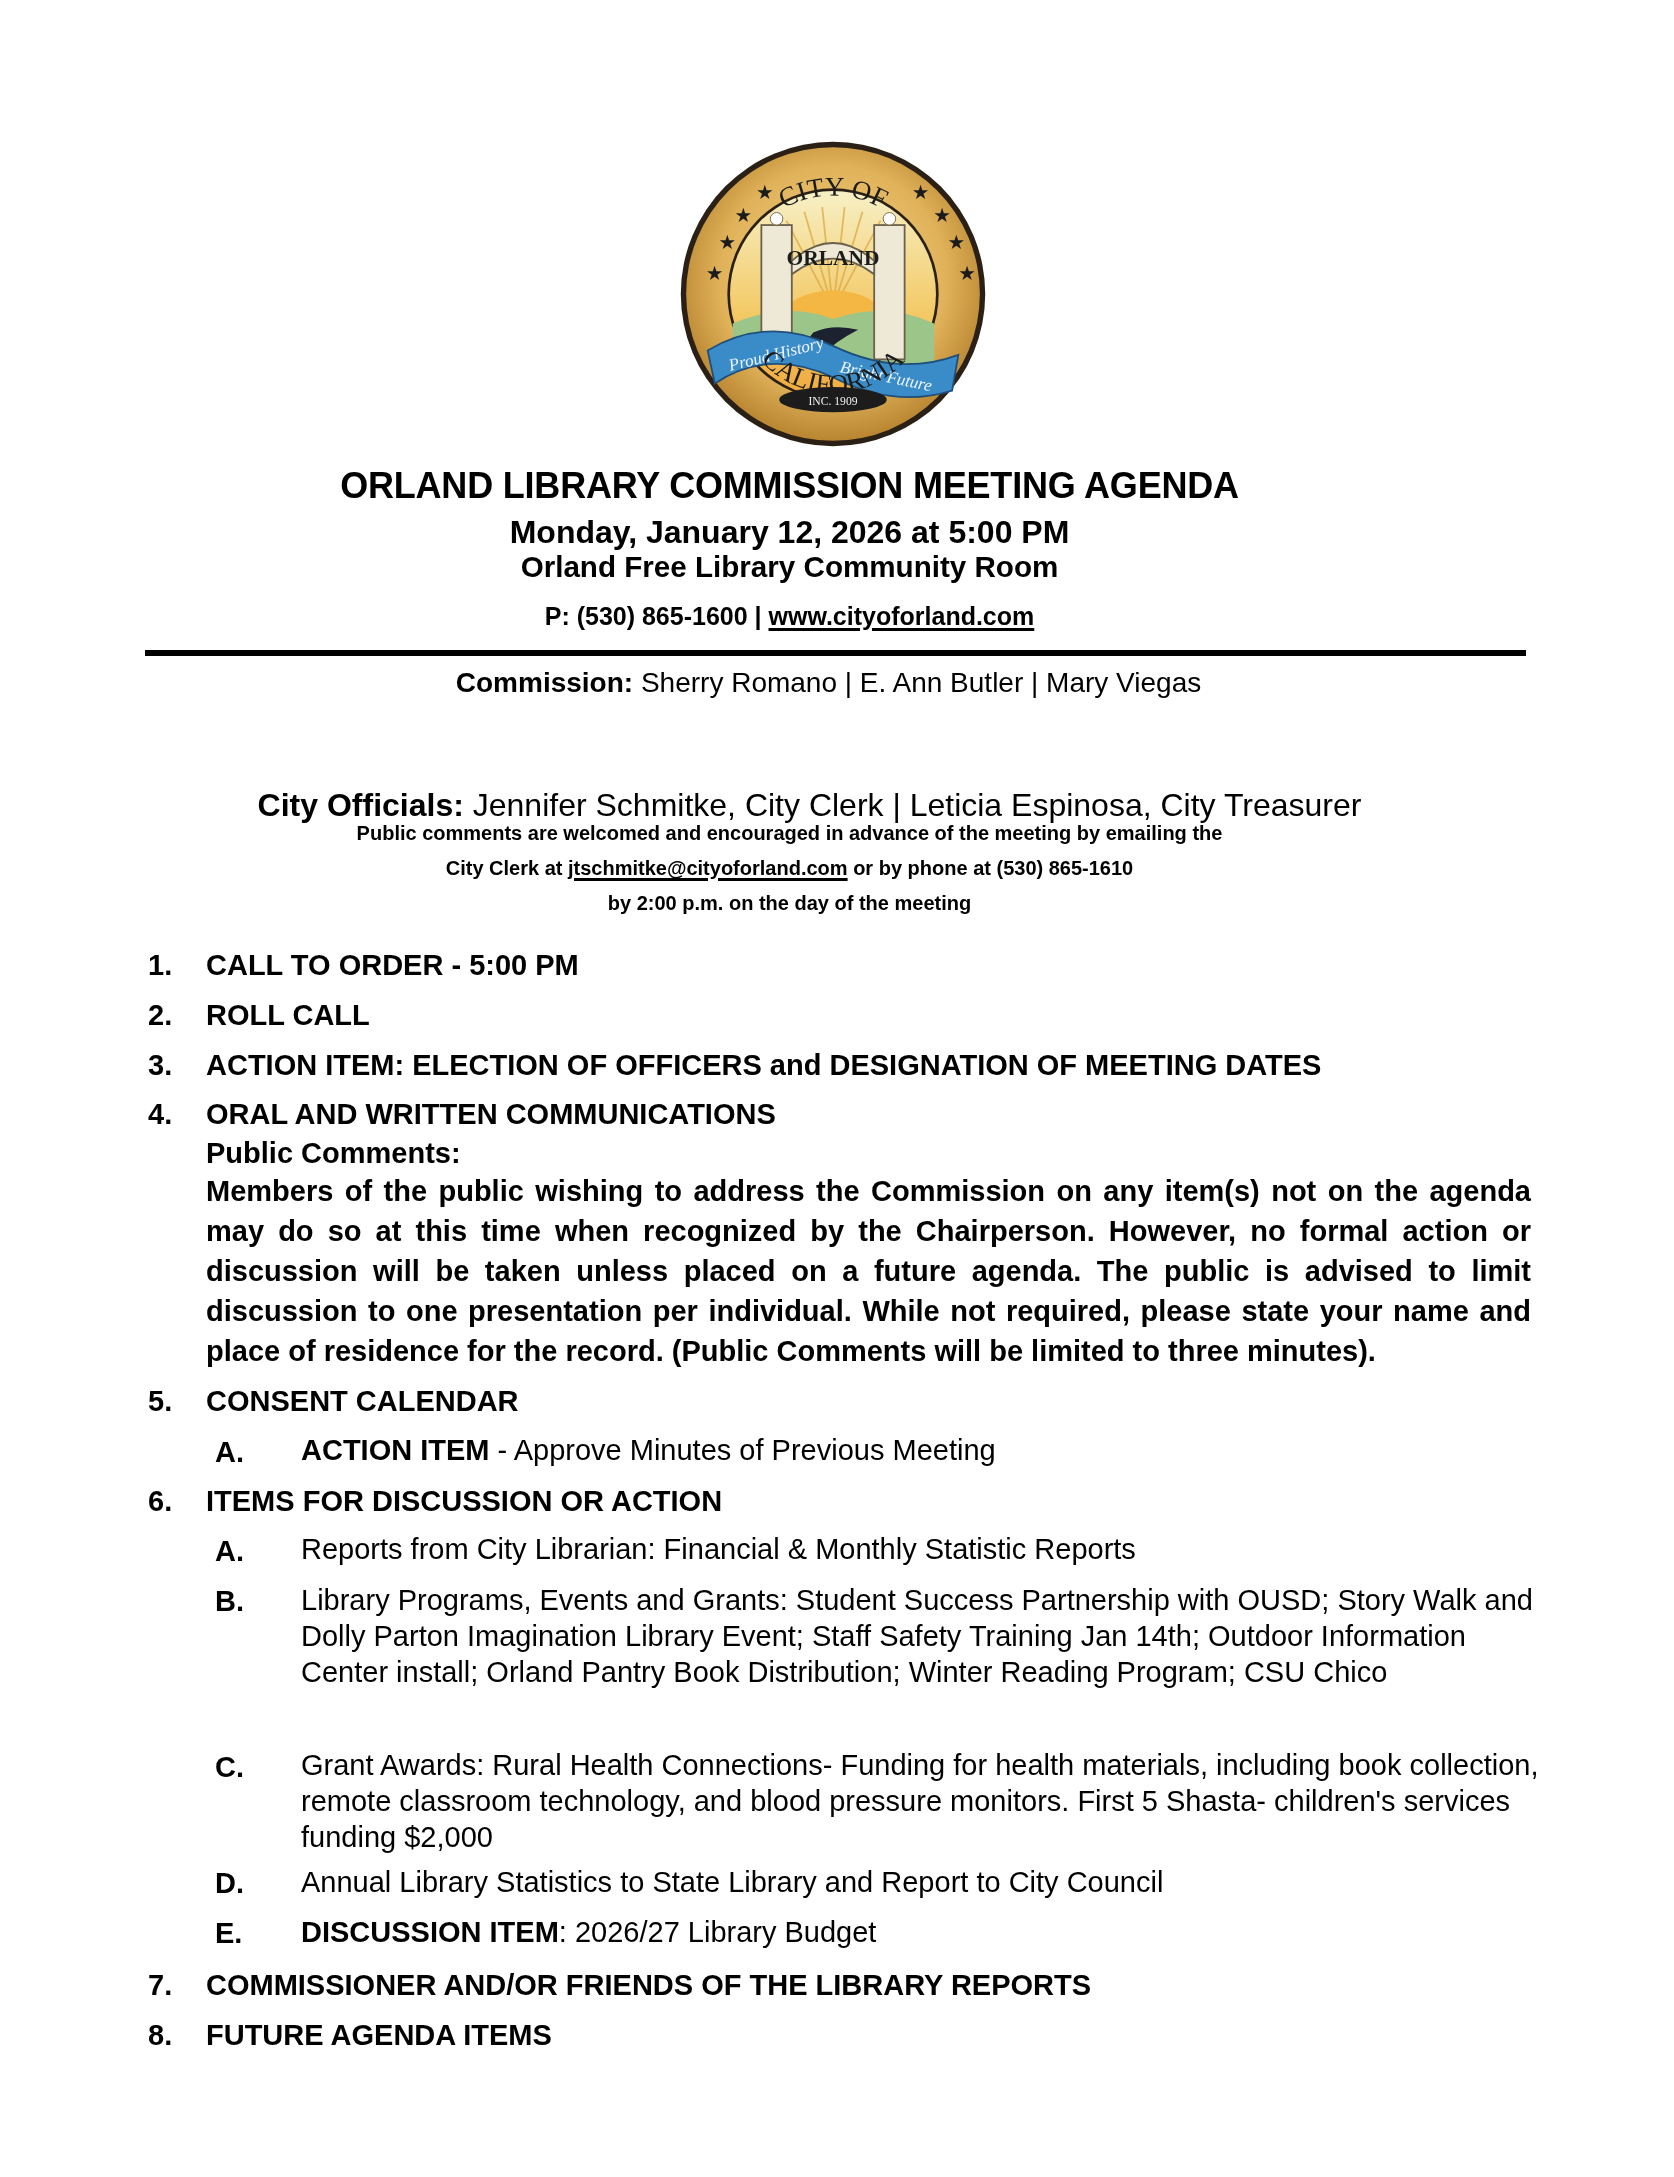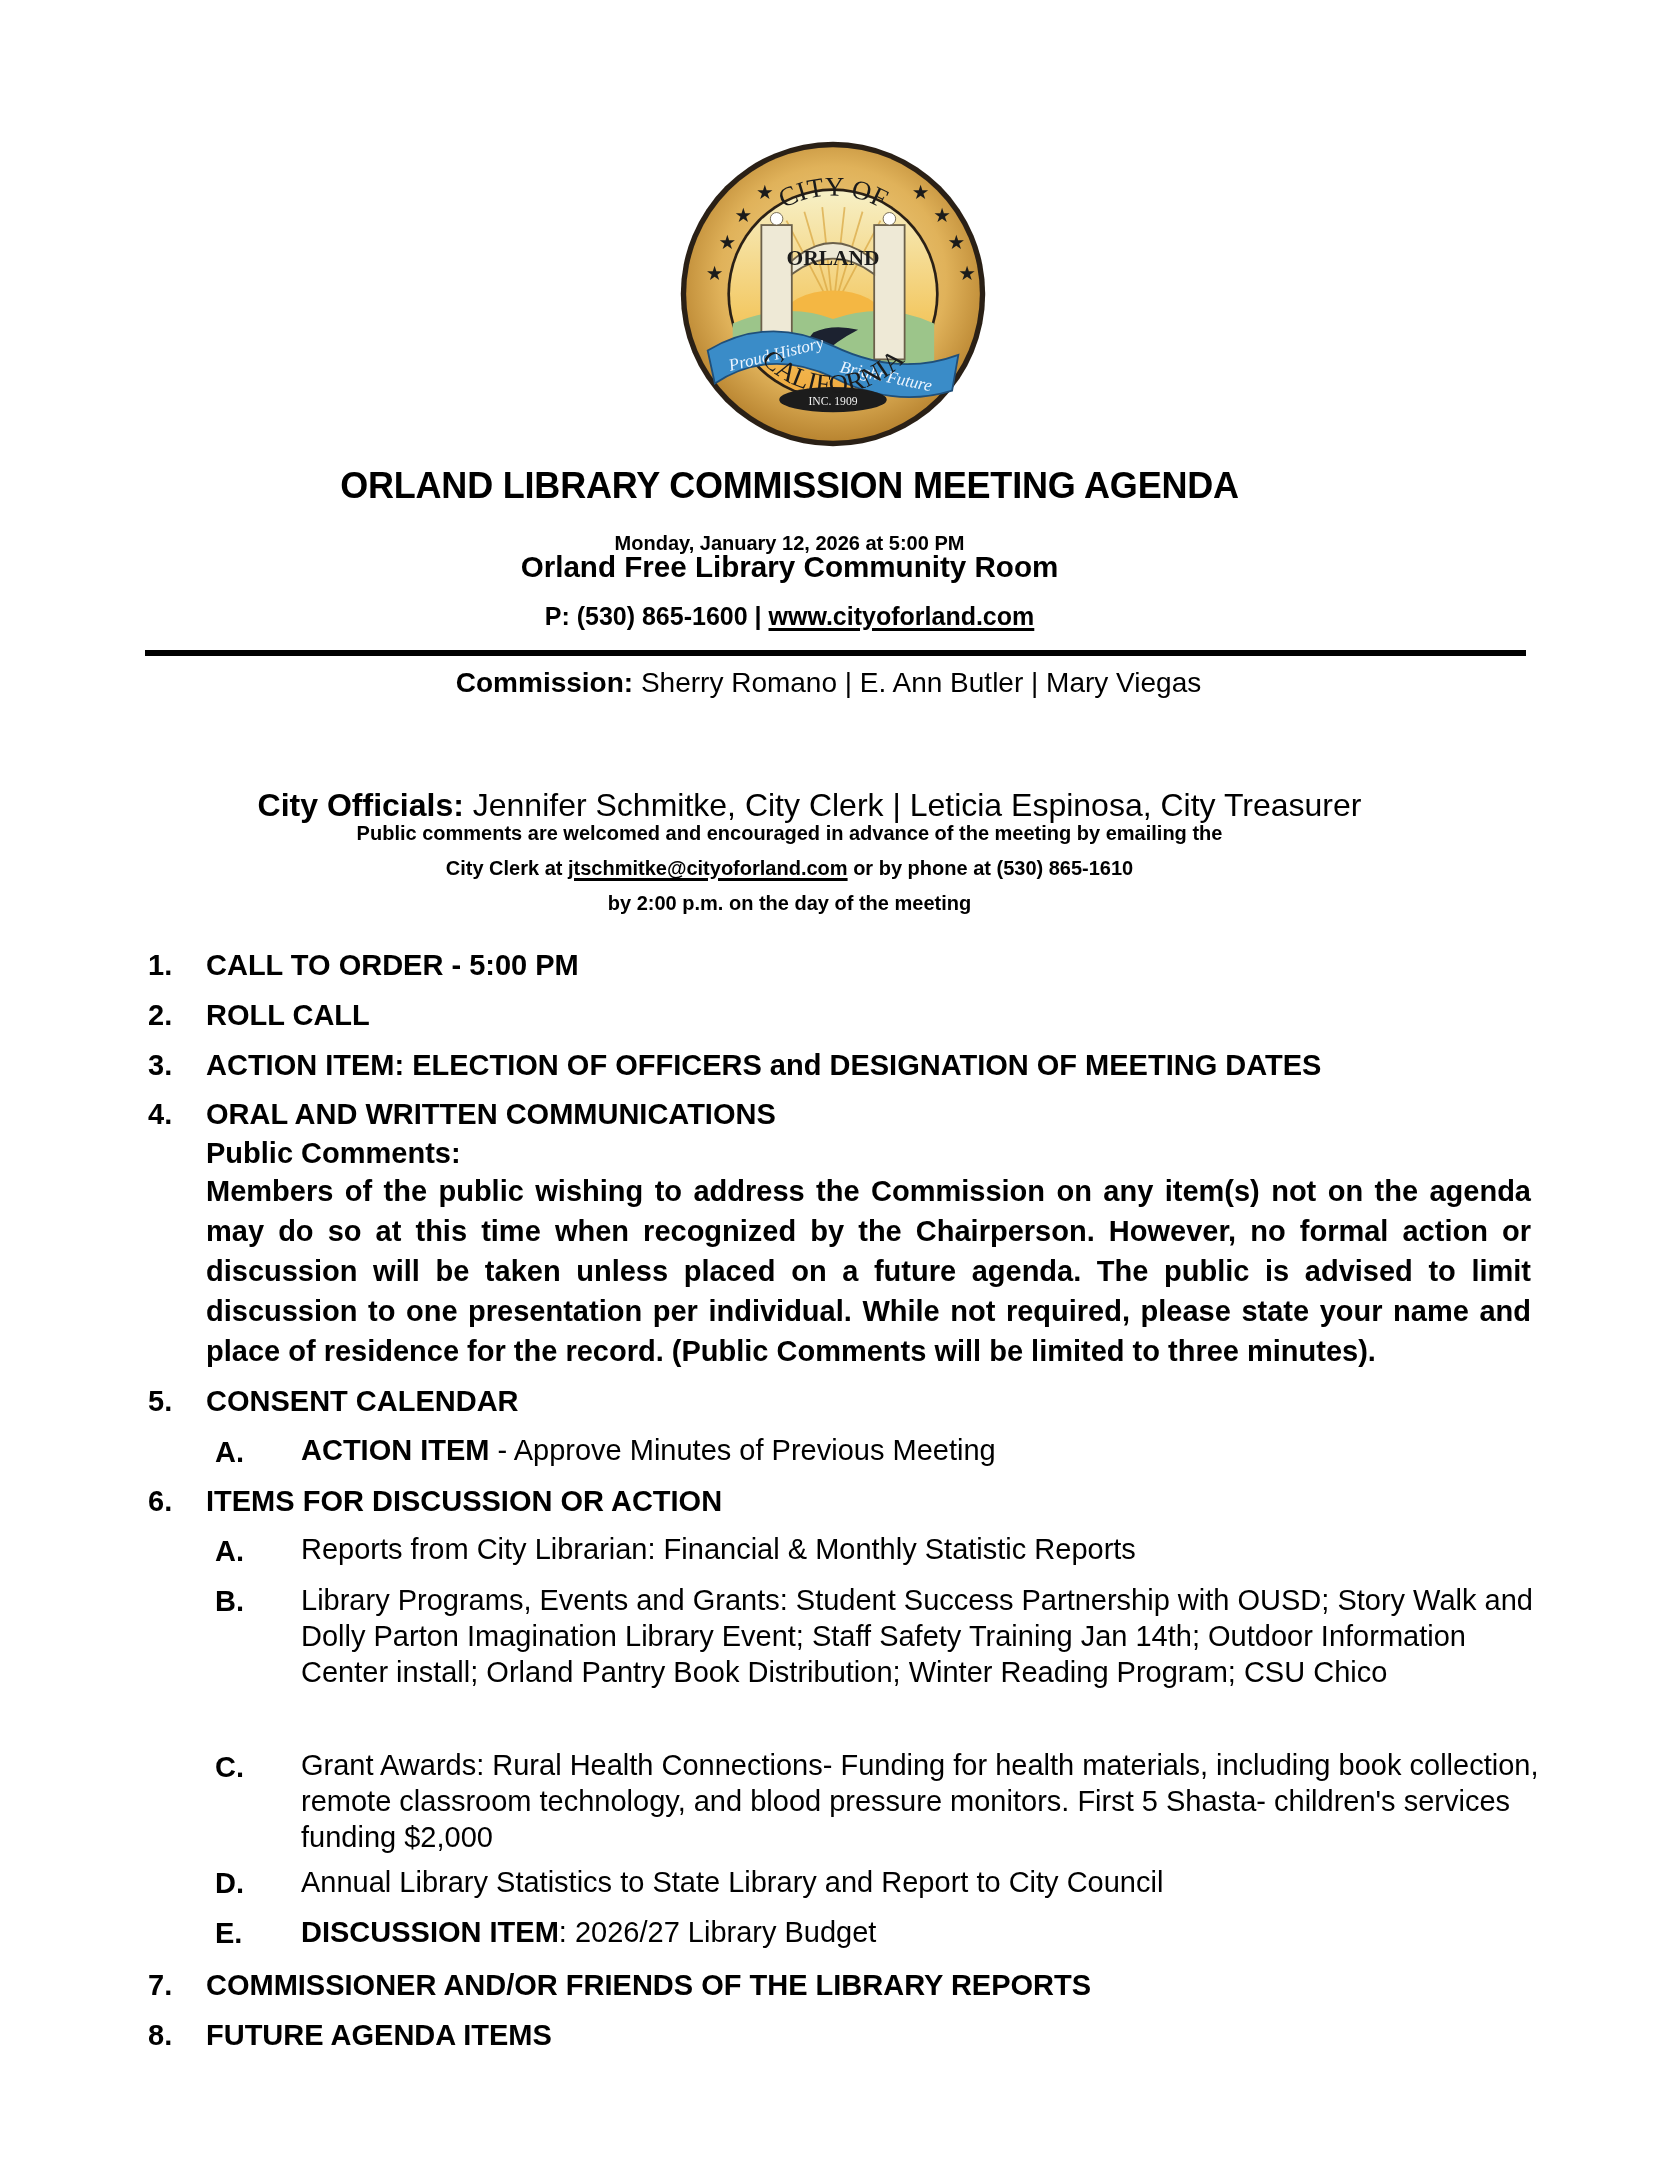--- a/index.html
+++ b/index.html
@@ -2,21 +2,21 @@
 <html style="font-size:14.3px"><head>
 <meta charset="utf-8">
 <style>
   html, body { margin:0; padding:0; background:#ffffff; }
   body { width:1675px; height:2177px; position:relative; overflow:hidden;
          font-family:"Liberation Sans", sans-serif; color:#000; }
   .abs { position:absolute; }
   .center { left:0; width:1579px; text-align:center; }
   #logo { left:679px; top:140px; width:308px; height:308px; }
   #title { top:465px; font-size:36px; font-weight:bold; letter-spacing:-0.2px; }
-  #date-line { top:532px; font-size:20px; font-weight:bold; }
+  #date-line { top:514px; font-size:32px; font-weight:bold; }
   #location-line { top:550px; font-size:29.6px; font-weight:bold; }
   #contact-line { top:602px; font-size:25px; font-weight:bold; }
   .u { text-decoration:underline; text-decoration-thickness:2.7px; text-underline-offset:2.7px; }
   #rule { left:145px; top:650px; width:1381px; height:6.3px; background:#000; }
   #commission { top:667px; font-size:28px;margin-left:39px; }
   #officials { top:787px; font-size:32px;padding-left:20px; }
   .pc { font-size:20px; font-weight:bold; }
   #pc1 { top:822px; } #pc2 { top:857px; } #pc3 { top:892px; }
   .num { position:absolute; left:148px; font-size:29px; font-weight:bold; }
   .itm { position:absolute; left:206px; font-size:29px; font-weight:bold; white-space:nowrap; }

